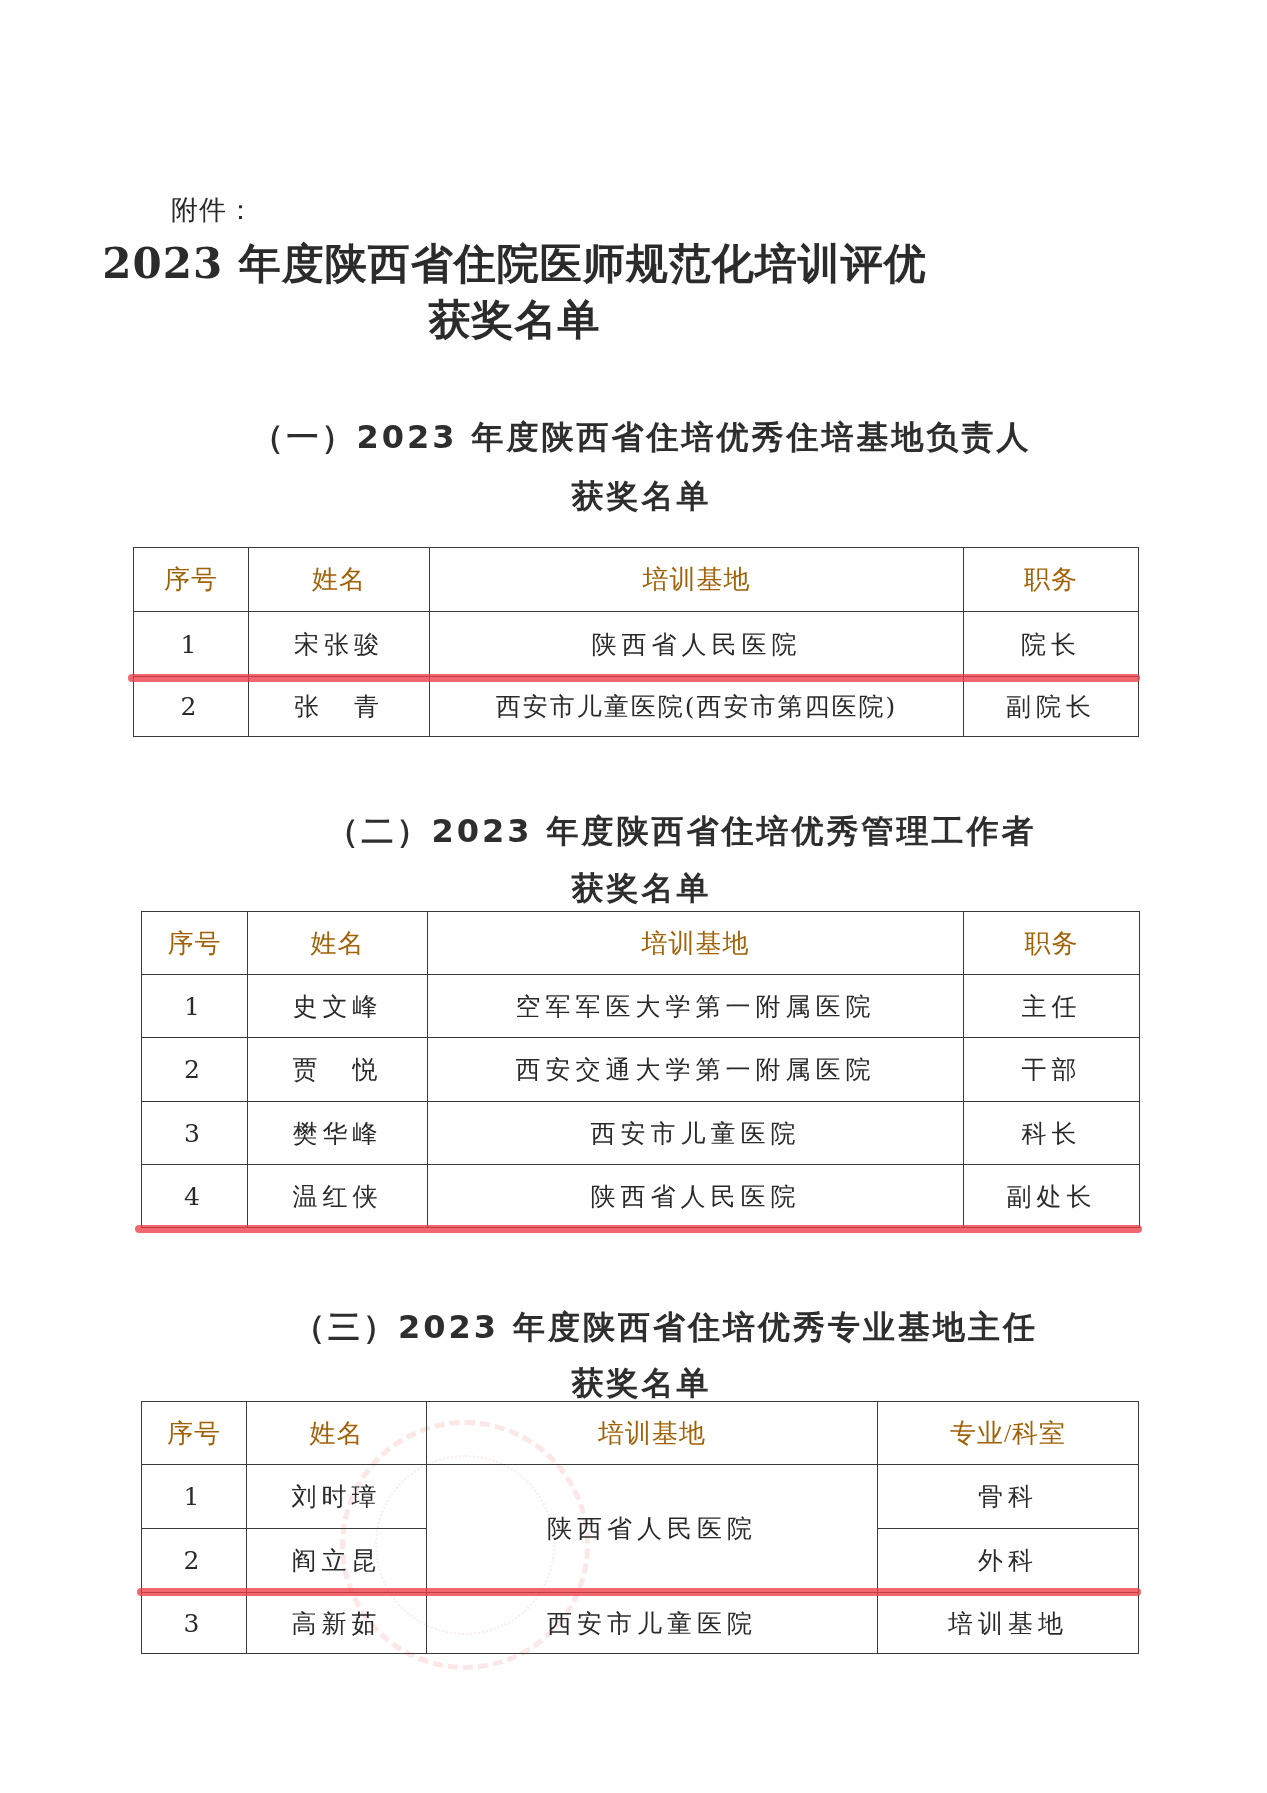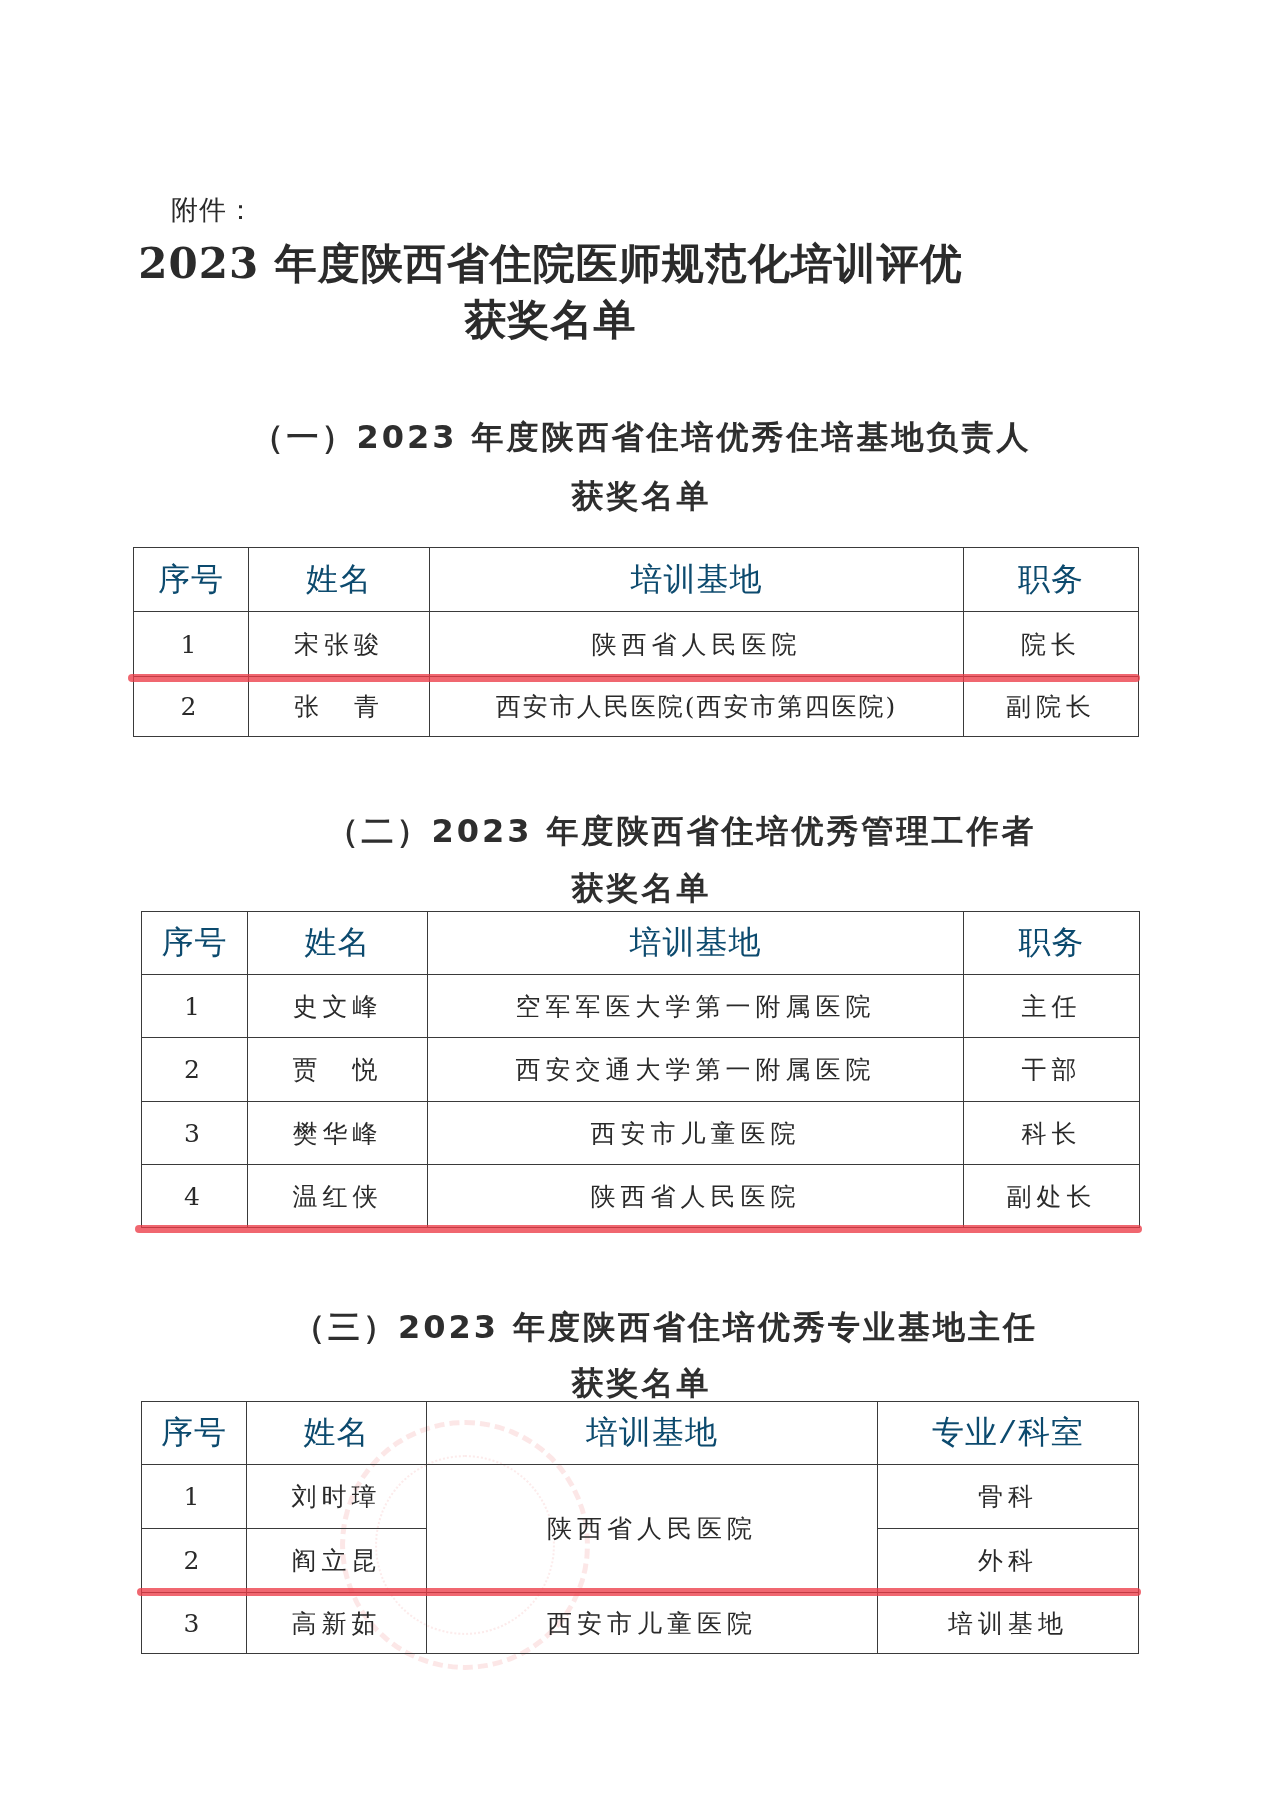--- a/index.html
+++ b/index.html
@@ -2,30 +2,30 @@
 <html><head>
 <meta charset="utf-8">
 <style>
   html, body { margin: 0; padding: 0; }
   body {
     width: 1267px; height: 1793px; background: #ffffff; position: relative; overflow: hidden;
     font-family: "DejaVu Serif", "Liberation Serif", serif; color: #222;
   }
   .abs { position: absolute; }
   .attach { left: 171px; top: 192px; font-size: 27px; font-family: "DejaVu Sans", sans-serif; color: #2a2a2a; letter-spacing: 1px; }
-  .title { left: 0; width: 1029px; text-align: center; font-size: 42px; font-weight: bold; color: #2b2b2b; letter-spacing: 1px; margin-left: 36px; }
+  .title { left: 0; width: 1029px; text-align: center; font-size: 42px; font-weight: bold; color: #2b2b2b; letter-spacing: 1px; }
   .title.l1 { top: 236px; }
   .title.l2 { top: 292px; }
   .sec { left: 8px; width: 1267px; text-align: center; font-size: 32px; font-weight: bold; color: #2e2e2e; font-family: "DejaVu Sans", sans-serif; letter-spacing: 3px; }
   table.t { position: absolute; border-collapse: collapse; table-layout: fixed; }
   table.t td, table.t th {
     border: 1.6px solid #3a3a3a; text-align: center; vertical-align: middle; padding: 0;
     font-size: 25px; color: #2a2a2a; letter-spacing: 5px; font-weight: normal;
   }
-  table.t th { font-family: Liberation Mono, monospace; font-size: 32px; letter-spacing: 1px; color: #0c4a6e; }
+  table.t th { font-family: Liberation Serif, serif; font-size: 26px; letter-spacing: 1px; color: #a16207; }
   .hl { position: absolute; height: 8px; background: rgba(236, 60, 72, 0.78); border-radius: 4px; }
   .stamp {
     position: absolute; left: 340px; top: 1420px; width: 250px; height: 250px; border-radius: 50%;
     border: 5px dashed rgba(235, 120, 120, 0.18); box-sizing: border-box; pointer-events: none;
   }
   .stamp::after {
     content: ""; position: absolute; left: 30px; top: 30px; right: 30px; bottom: 30px; border-radius: 50%;
     border: 2px dotted rgba(235, 120, 120, 0.15);
   }
 </style>
@@ -54,21 +54,21 @@
   </tr>
   <tr style="height:65px">
     <td>1</td>
     <td>宋张骏</td>
     <td>陕西省人民医院</td>
     <td>院长</td>
   </tr>
   <tr style="height:60px">
     <td>2</td>
     <td>张　青</td>
-    <td style="letter-spacing:2px">西安市人民医院(西安市第四医院)</td>
+    <td style="letter-spacing:2px">西安市儿童医院(西安市第四医院)</td>
     <td>副院长</td>
   </tr>
 </tbody>
   </table>
 <div class="hl" style="left:128px; top:674px; width:1012px;"></div>
 
 <div class="abs sec" style="top:810px;padding-left:40px;">（二）2023 年度陕西省住培优秀管理工作者</div>
 <div class="abs sec" style="top:867px;">获奖名单</div>
 <table class="t" style="left:141px; top:911px; width:998px;">
   <colgroup>

